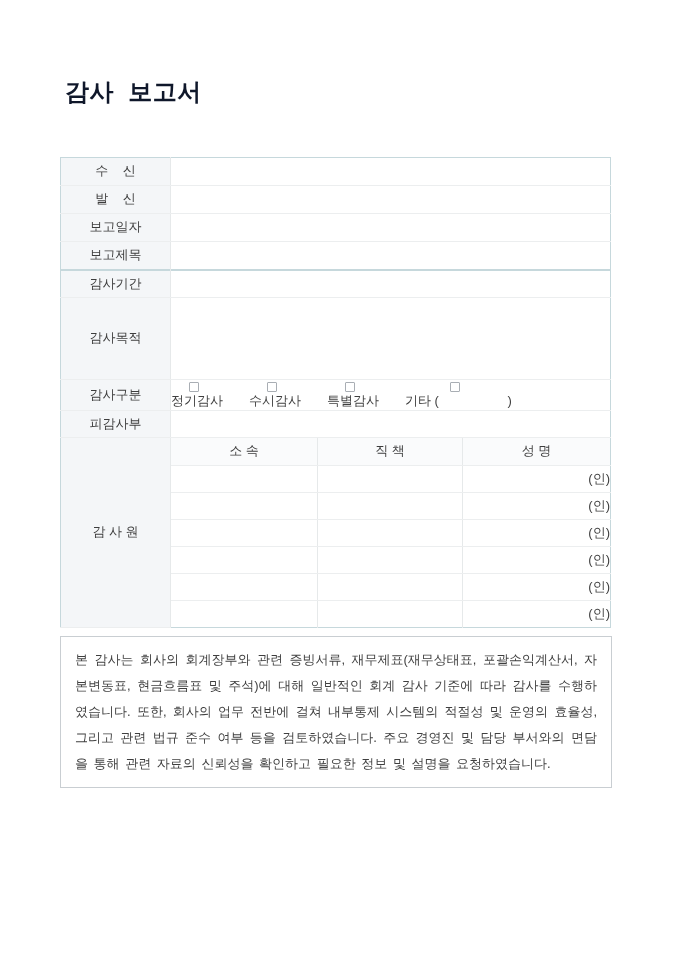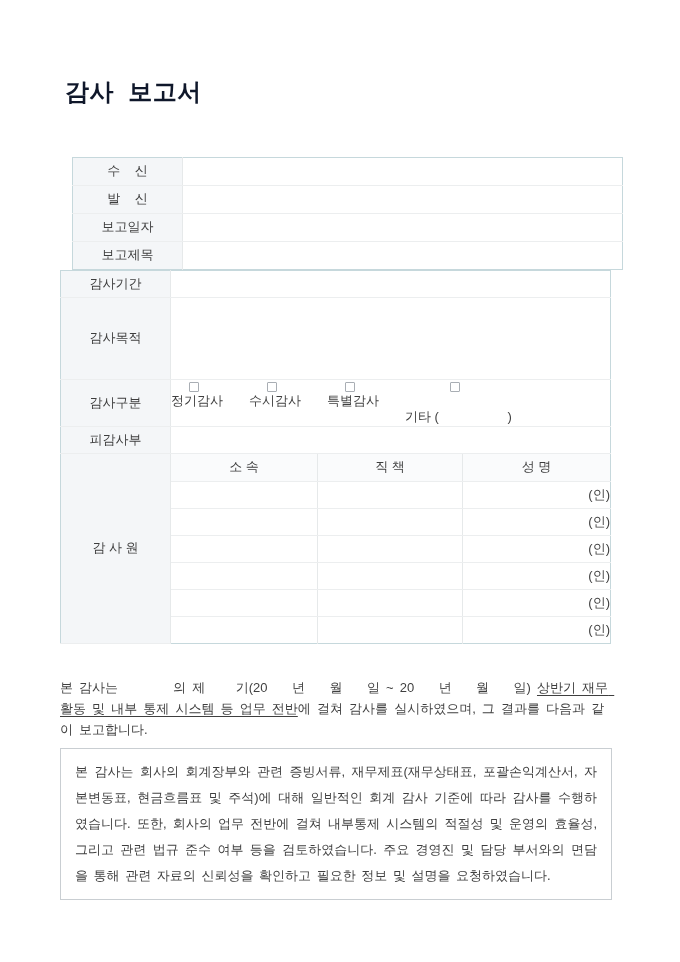--- a/index.html
+++ b/index.html
@@ -37,41 +37,41 @@
     width: 110px;
     background: #f4f6f8;
     text-align: center;
     white-space: pre;
     border-right: 1px solid #e6e9ea;
     color: #3d3d3d;
   }
   .row-line th, .row-line td { border-bottom: 1px solid #eceeef; }
   .val { background: #ffffff; }
 
-  .head-tbl { margin-top: 50px; margin-left: 12px; }
+  .head-tbl { margin-top: 50px; }
   .head-tbl tr { height: 28px; }
 
   .section-heading {
     font-weight: bold;
     font-size: 13.5px;
     color: #1c1c1c;
     margin: 18px 0 7px 0;
     letter-spacing: 0.3px;
   }
 
   .r-period { height: 27px; }
   .r-purpose { height: 82px; }
   .r-type { height: 27px; }
   .r-dept { height: 27px; }
   .r-subhead { height: 28px; }
   .r-auditor { height: 27px; }
 
   .type-cell { padding-left: 12px; white-space: pre; }
   .chk-item { display: inline-flex; align-items: center; margin-right: 26px; flex-direction: column; }
-  .chk-item.last { margin-right: 0; gap: 16px; }
+  .chk-item.last { margin-right: 0; }
   .chk {
     display: inline-block;
     width: 10px; height: 10px;
     border: 1px solid #a9aeb4;
     background: #fff;
     margin-right: 7px;
     border-radius: 1px;
     flex: 0 0 auto;
   }
   .chk-label { white-space: pre; color: #3f3f3f; }
@@ -201,19 +201,18 @@
       <td class="auditor-cell seal-cell">(인)</td>
     </tr>
     <tr class="r-auditor">
       <td class="auditor-cell"></td>
       <td class="auditor-cell"></td>
       <td class="auditor-cell seal-cell">(인)</td>
     </tr>
   </tbody>
     </table>
 
-  <p class="statement"><span>본 감사는         의 제     기(20    년    월    일 ~ 20    년    월    일) </span><span class="ul">상반기 재무 활동 및 내부 통제 시스템 등 업무 전반</span><span>에 걸쳐 감사를 실시하였으며, 그 결과를 다음과 같이 보고합니다.</span></p>
 
   <div class="summary-box">
     <p>본 감사는 회사의 회계장부와 관련 증빙서류, 재무제표(재무상태표, 포괄손익계산서, 자본변동표, 현금흐름표 및 주석)에 대해 일반적인 회계 감사 기준에 따라 감사를 수행하였습니다. 또한, 회사의 업무 전반에 걸쳐 내부통제 시스템의 적절성 및 운영의 효율성, 그리고 관련 법규 준수 여부 등을 검토하였습니다. 주요 경영진 및 담당 부서와의 면담을 통해 관련 자료의 신뢰성을 확인하고 필요한 정보 및 설명을 요청하였습니다.</p>
   </div>
 
 </div>
 
 </body></html>

